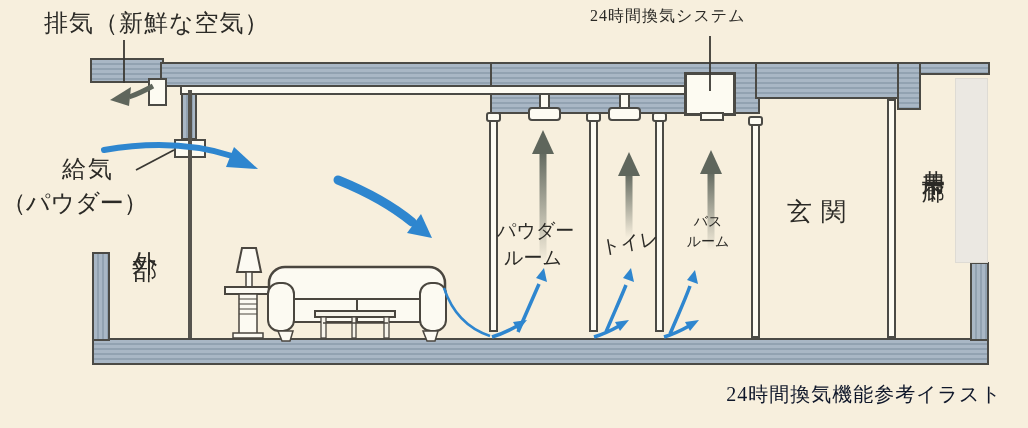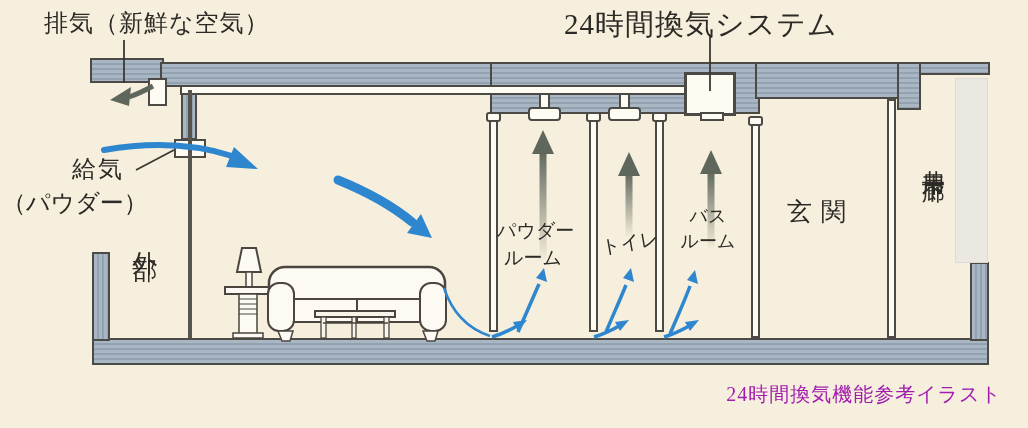--- a/index.html
+++ b/index.html
@@ -149,35 +149,35 @@
       <path d="M606,332 C613,315 620,300 626,285" stroke="var(--fresh-air-blue,#2e86cf)" stroke-width="3.5" fill="none"></path>
       <polygon points="631,268 634,282 623,278" fill="var(--fresh-air-blue,#2e86cf)"></polygon>
     </g>
     <g>
       <path d="M670,334 C678,315 685,300 690,286" stroke="var(--fresh-air-blue,#2e86cf)" stroke-width="3.5" fill="none"></path>
       <polygon points="695,270 698,284 687,280" fill="var(--fresh-air-blue,#2e86cf)"></polygon>
     </g>
   </svg>
 
   <div class="lbl" style="left:44px;top:8px;font-size:24px;letter-spacing:1px">排気（新鮮な空気）</div>
-  <div class="lbl" style="left:564px;top:6px;font-size:29px;letter-spacing:1px">24時間換気システム</div>
-  <div class="lbl" style="left:72px;top:154px;font-size:24px;letter-spacing:2px">給気</div>
+  <div class="lbl" style="left:590px;top:6px;font-size:16px;letter-spacing:1px">24時間換気システム</div>
+  <div class="lbl" style="left:62px;top:154px;font-size:24px;letter-spacing:2px">給気</div>
   <div class="lbl" style="left:2px;top:188px;font-size:24px">（パウダー）</div>
 
   <div class="lbl vert" style="left:129px;top:232px;font-size:25px">外部</div>
 
   <div class="ctr" style="position:absolute;left:497px;top:218px;width:72px;font-size:19px;line-height:1.4">
     <div>パウダー</div>
     <div>ルーム</div>
   </div>
 
   <div class="lbl" style="left:601px;top:231px;font-size:19px;transform:rotate(-10deg)">トイレ</div>
 
-  <div class="ctr" style="position:absolute;left:662px;top:204px;width:92px;font-size:18px;line-height:1.4">
+  <div class="ctr" style="position:absolute;left:662px;top:212px;width:92px;font-size:14px;line-height:1.4">
     <div>バス</div>
     <div>ルーム</div>
   </div>
 
   <div class="lbl" style="left:787px;top:196px;font-size:25px;letter-spacing:9px">玄関</div>
   <div class="lbl vert" style="left:918px;top:152px;font-size:23px">共用廊下</div>
 
-  <div class="lbl" style="right:26px;top:382px;font-size:20px;letter-spacing:1px;color:#a21caf">24時間換気機能参考イラスト</div>
+  <div class="lbl" style="right:26px;top:382px;font-size:20px;letter-spacing:1px;color:#0f172a">24時間換気機能参考イラスト</div>
 </div>
 
 </body></html>

